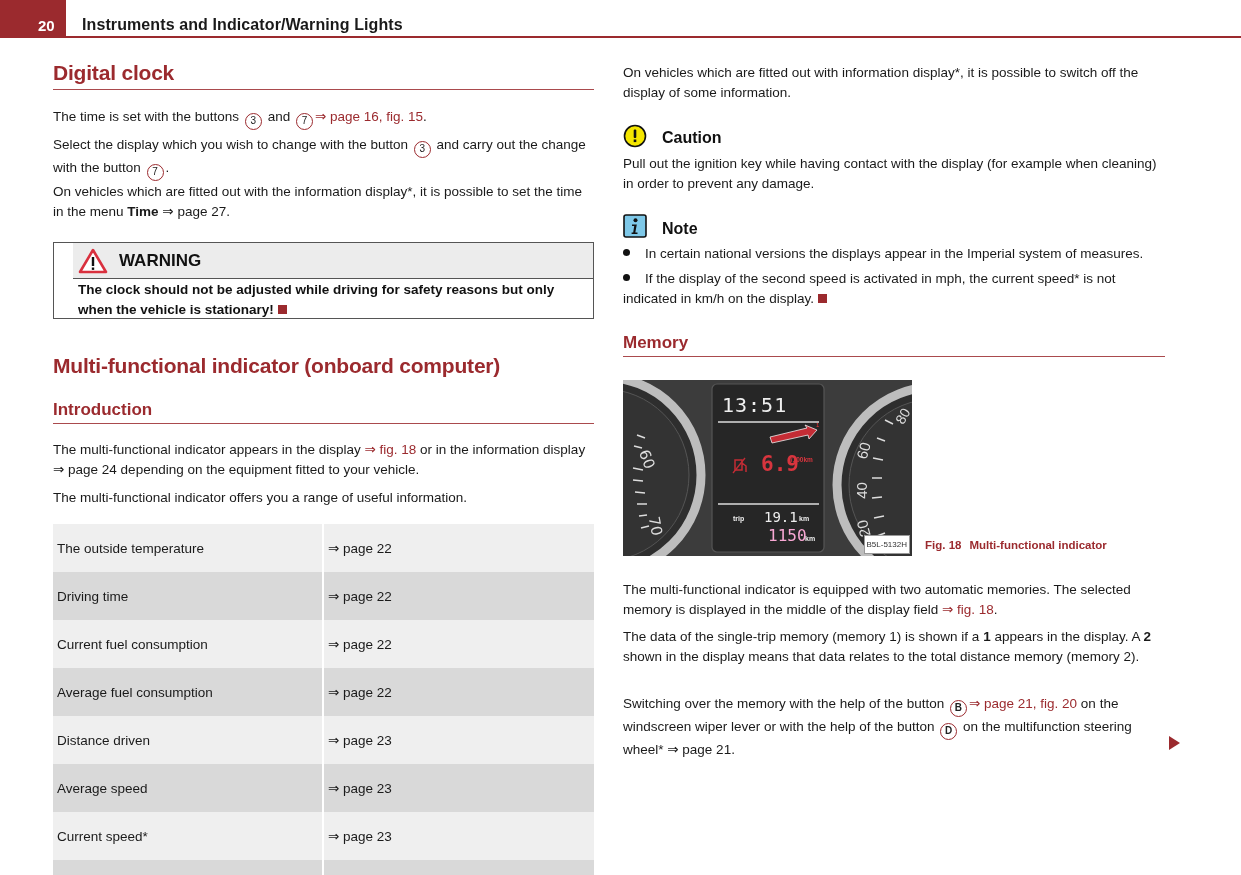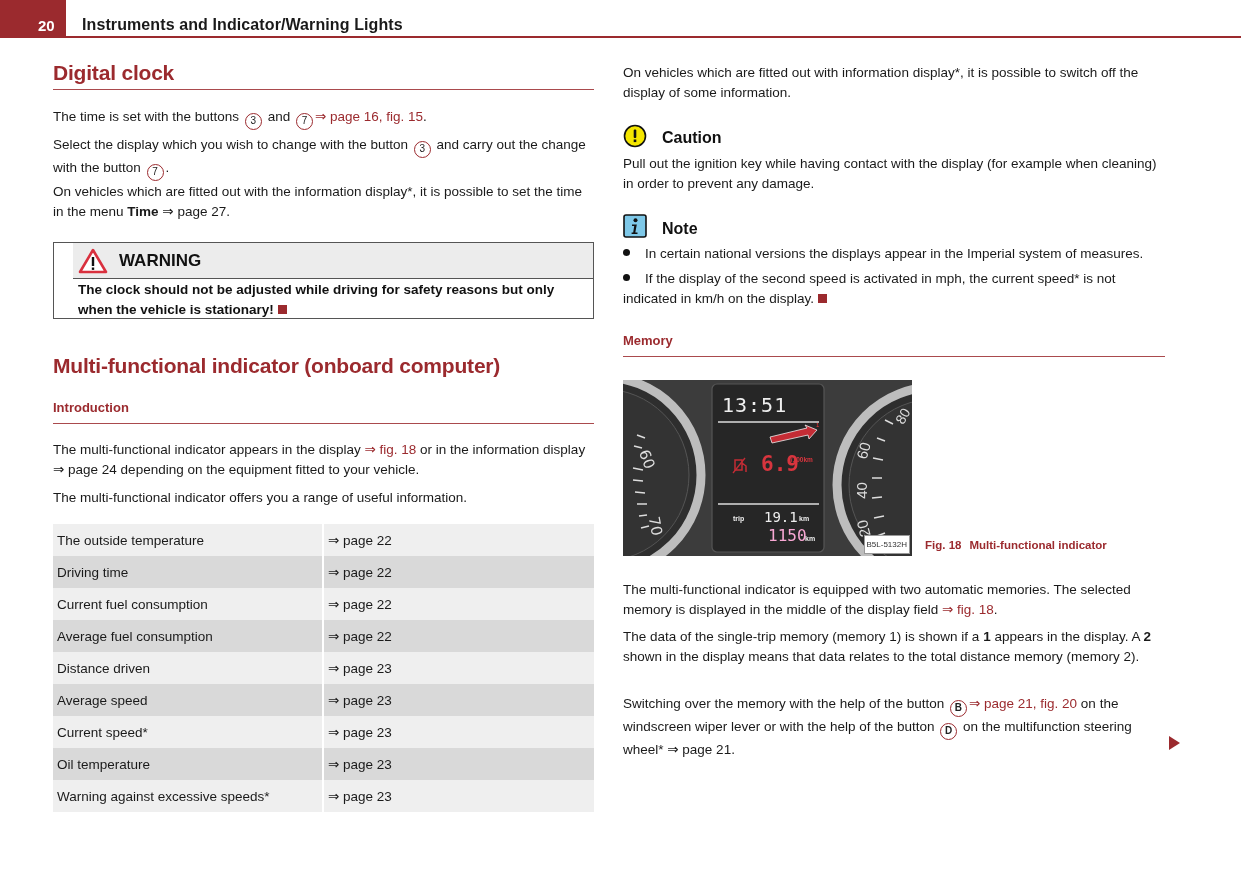--- a/index.html
+++ b/index.html
@@ -9,41 +9,41 @@
   .hdr-block { position: absolute; left: 0; top: 0; width: 66px; height: 38px; background: #9b2a2e; }
   .hdr-num { position: absolute; left: 38px; top: 17px; color: #fff; font-weight: bold; font-size: 15px; }
   .hdr-title { position: absolute; left: 82px; top: 16px; font-weight: bold; font-size: 16px; color: #1a1a1a; letter-spacing: 0.1px; }
   .hdr-line { position: absolute; left: 66px; top: 36px; width: 1175px; height: 2px; background: #9b2a2e; }
 
   .col { position: absolute; top: 0; }
   .col-left { left: 53px; width: 541px; }
   .col-right { left: 623px; width: 542px; }
 
   .h1 { color: #9b2a2e; font-weight: bold; font-size: 21px; letter-spacing: -0.2px; }
-  .h2 { color: #9b2a2e; font-weight: bold; font-size: 13px; }
+  .h2 { color: #9b2a2e; font-weight: bold; font-size: 17px; }
   .rule { height: 1px; background: #9b2a2e; opacity: 0.85; }
 
   .p { font-size: 13.5px; line-height: 20px; color: #1a1a1a; }
   .ref { color: #9b2a2e; }
   .b { font-weight: bold; }
 
   .circ { display: inline-block; width: 17px; height: 17px; border: 1.3px solid #9b2a2e; border-radius: 50%;
           font-size: 10px; line-height: 14px; text-align: center; color: #222; vertical-align: -3px; margin: 0 2px; }
   .circ.letter { font-weight: bold; font-size: 10px; }
 
   .endmark { display: inline-block; width: 9px; height: 9px; background: #9b2a2e; margin-left: 4px; vertical-align: 0px; }
 
   .warn-box { position: absolute; border: 1px solid #555; padding-left: 19px; }
   .warn-head { background: #ececec; height: 36px; border-bottom: 1px solid #555; position: relative; }
   .warn-head .lbl { position: absolute; left: 46px; top: 8px; font-weight: bold; font-size: 17px; color: #111; }
   .warn-head svg { position: absolute; left: 5px; top: 5px; }
   .warn-body { padding: 1px 5px 2px 5px; font-weight: bold; font-size: 13.5px; line-height: 20px; color: #111; }
 
   table.info { position: absolute; border-collapse: collapse; width: 541px; font-size: 13.5px; }
-  table.info td { height: 28px; padding: 8px 4px; color: #1a1a1a; vertical-align: middle; margin-left: 26px; }
+  table.info td { height: 28px; padding: 16px 4px; color: #1a1a1a; vertical-align: middle; margin-left: 26px; }
   table.info td.c1 { width: 270px; border-right: 2px solid #fff; }
   table.info tr:nth-child(odd) td { background: #efefef; }
   table.info tr:nth-child(even) td { background: #d9d9d9; }
   table.info tr { border-bottom: 0; }
 
   .notice-title { font-weight: bold; font-size: 16px; color: #111; }
   .bullet { display: inline-block; width: 7px; height: 7px; background: #111; border-radius: 50%; vertical-align: 2px; margin-right: 15px; }
 
   .figure { position: absolute; left: 623px; top: 380px; width: 289px; height: 176px; background: #3a3a3a; overflow: hidden; }
   .fig-caption { position: absolute; left: 925px; top: 539px; font-size: 11.5px; font-weight: bold; color: #9b2a2e; }

